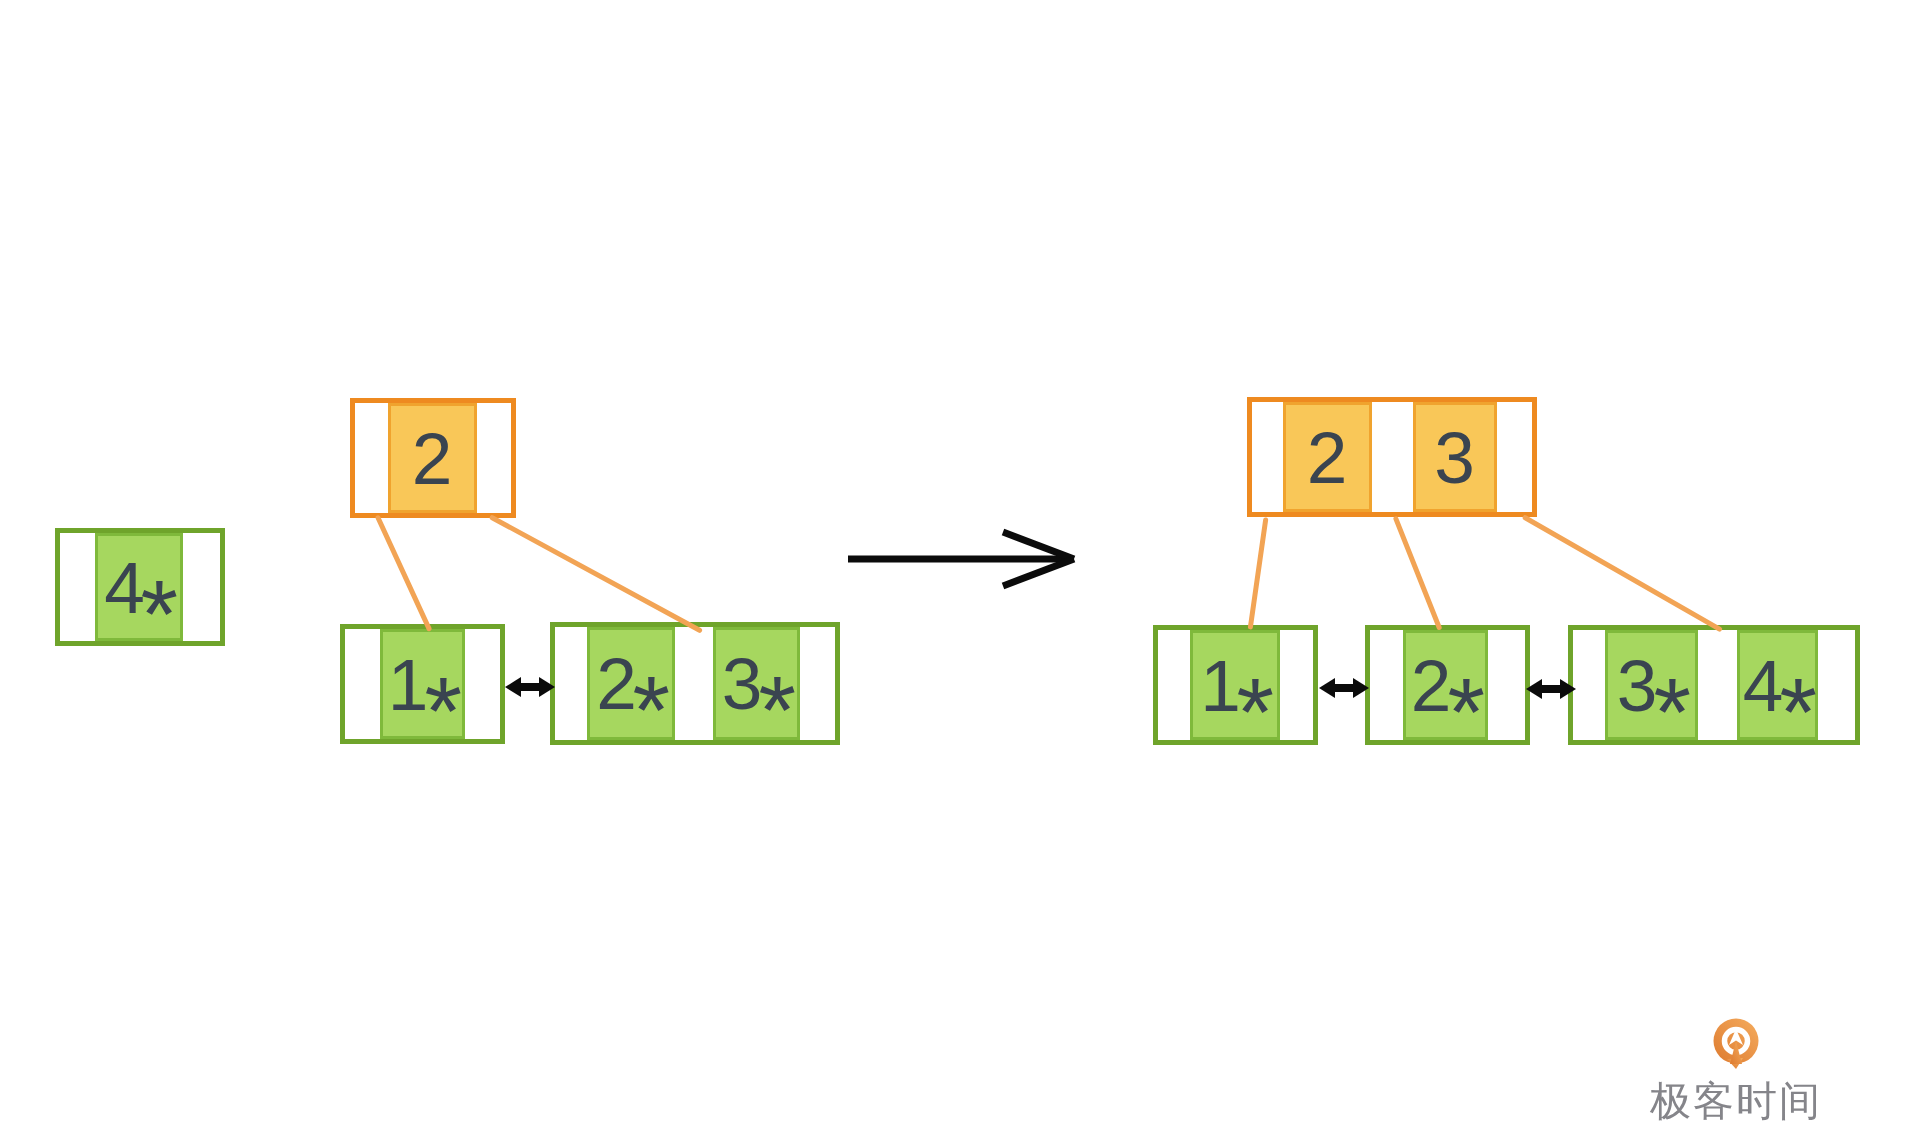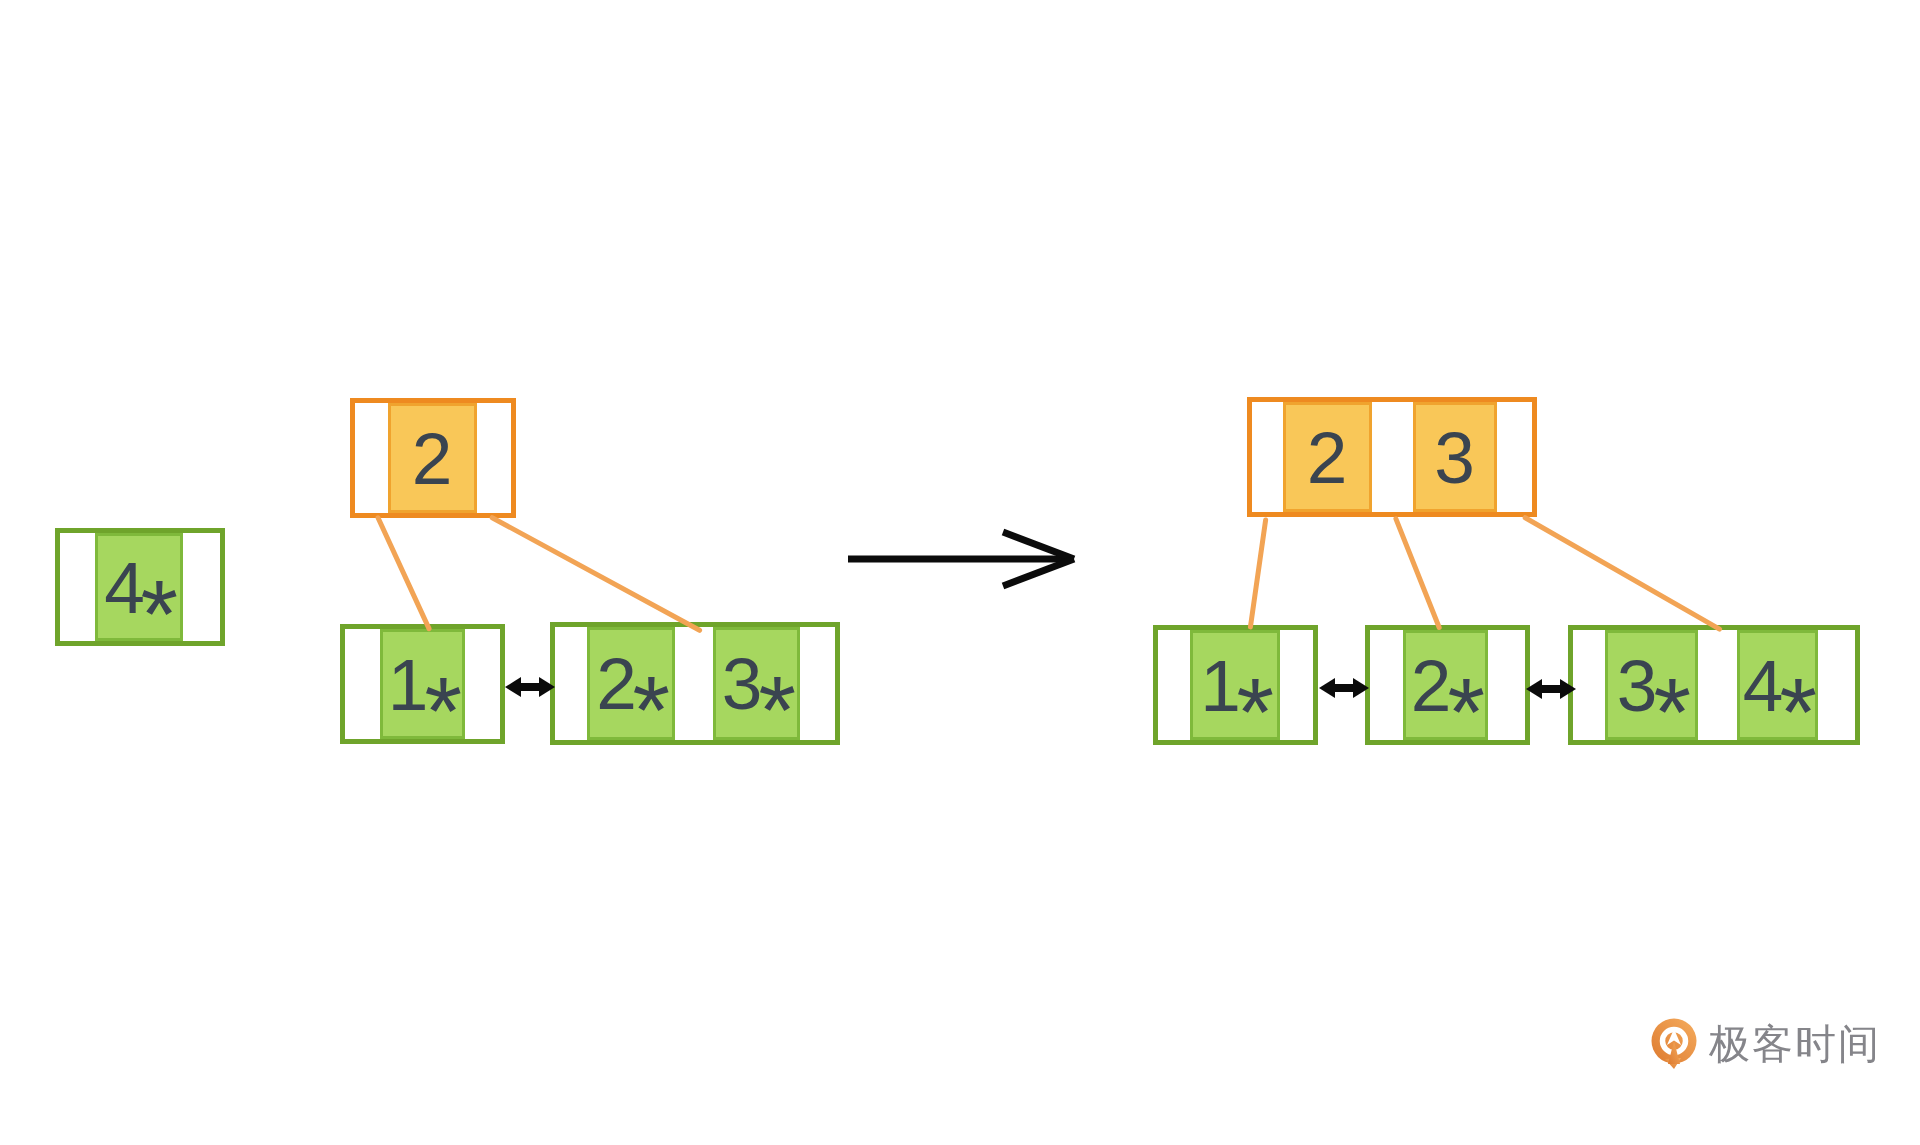--- a/index.html
+++ b/index.html
@@ -31,21 +31,21 @@
   
   .edge {
     position:absolute; height:5px; background:#F2A455; z-index:2;
     transform-origin:0 50%; border-radius:2.5px;
   }
   
   .darrow, .bigarrow { position:absolute; z-index:3; }
   
   .logo {
     position:absolute; left:1650px; top:1018px; display:flex;
-    align-items:center; gap:11px; z-index:4;
+    align-items:center; gap:11px; z-index:4;flex-direction:column;
   }
   .logo-text {
     font-size:41px; color:#85858A; letter-spacing:2px; line-height:1;
   }
 </style>
 </head>
 <body>
 
 <div class="canvas">
 

